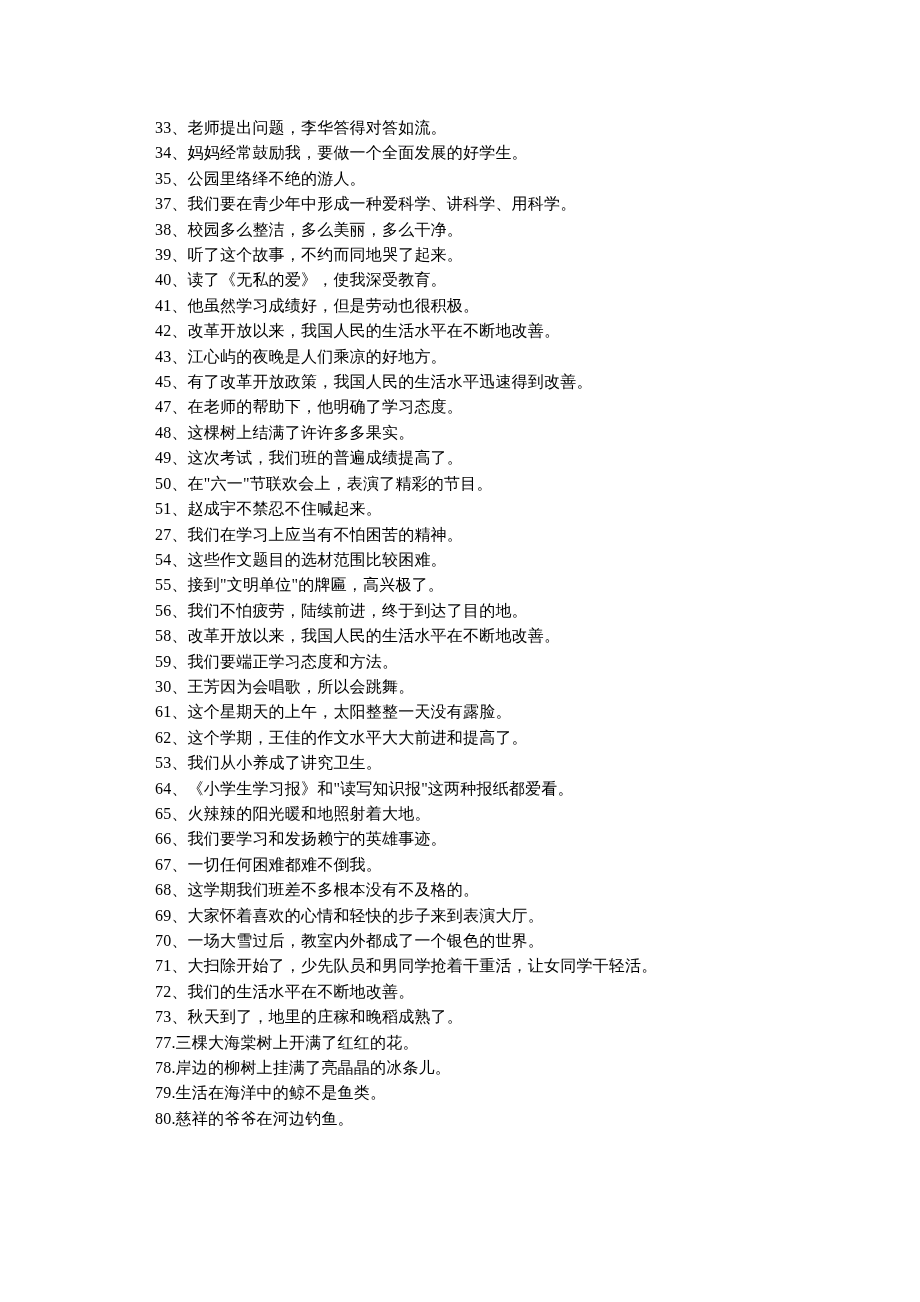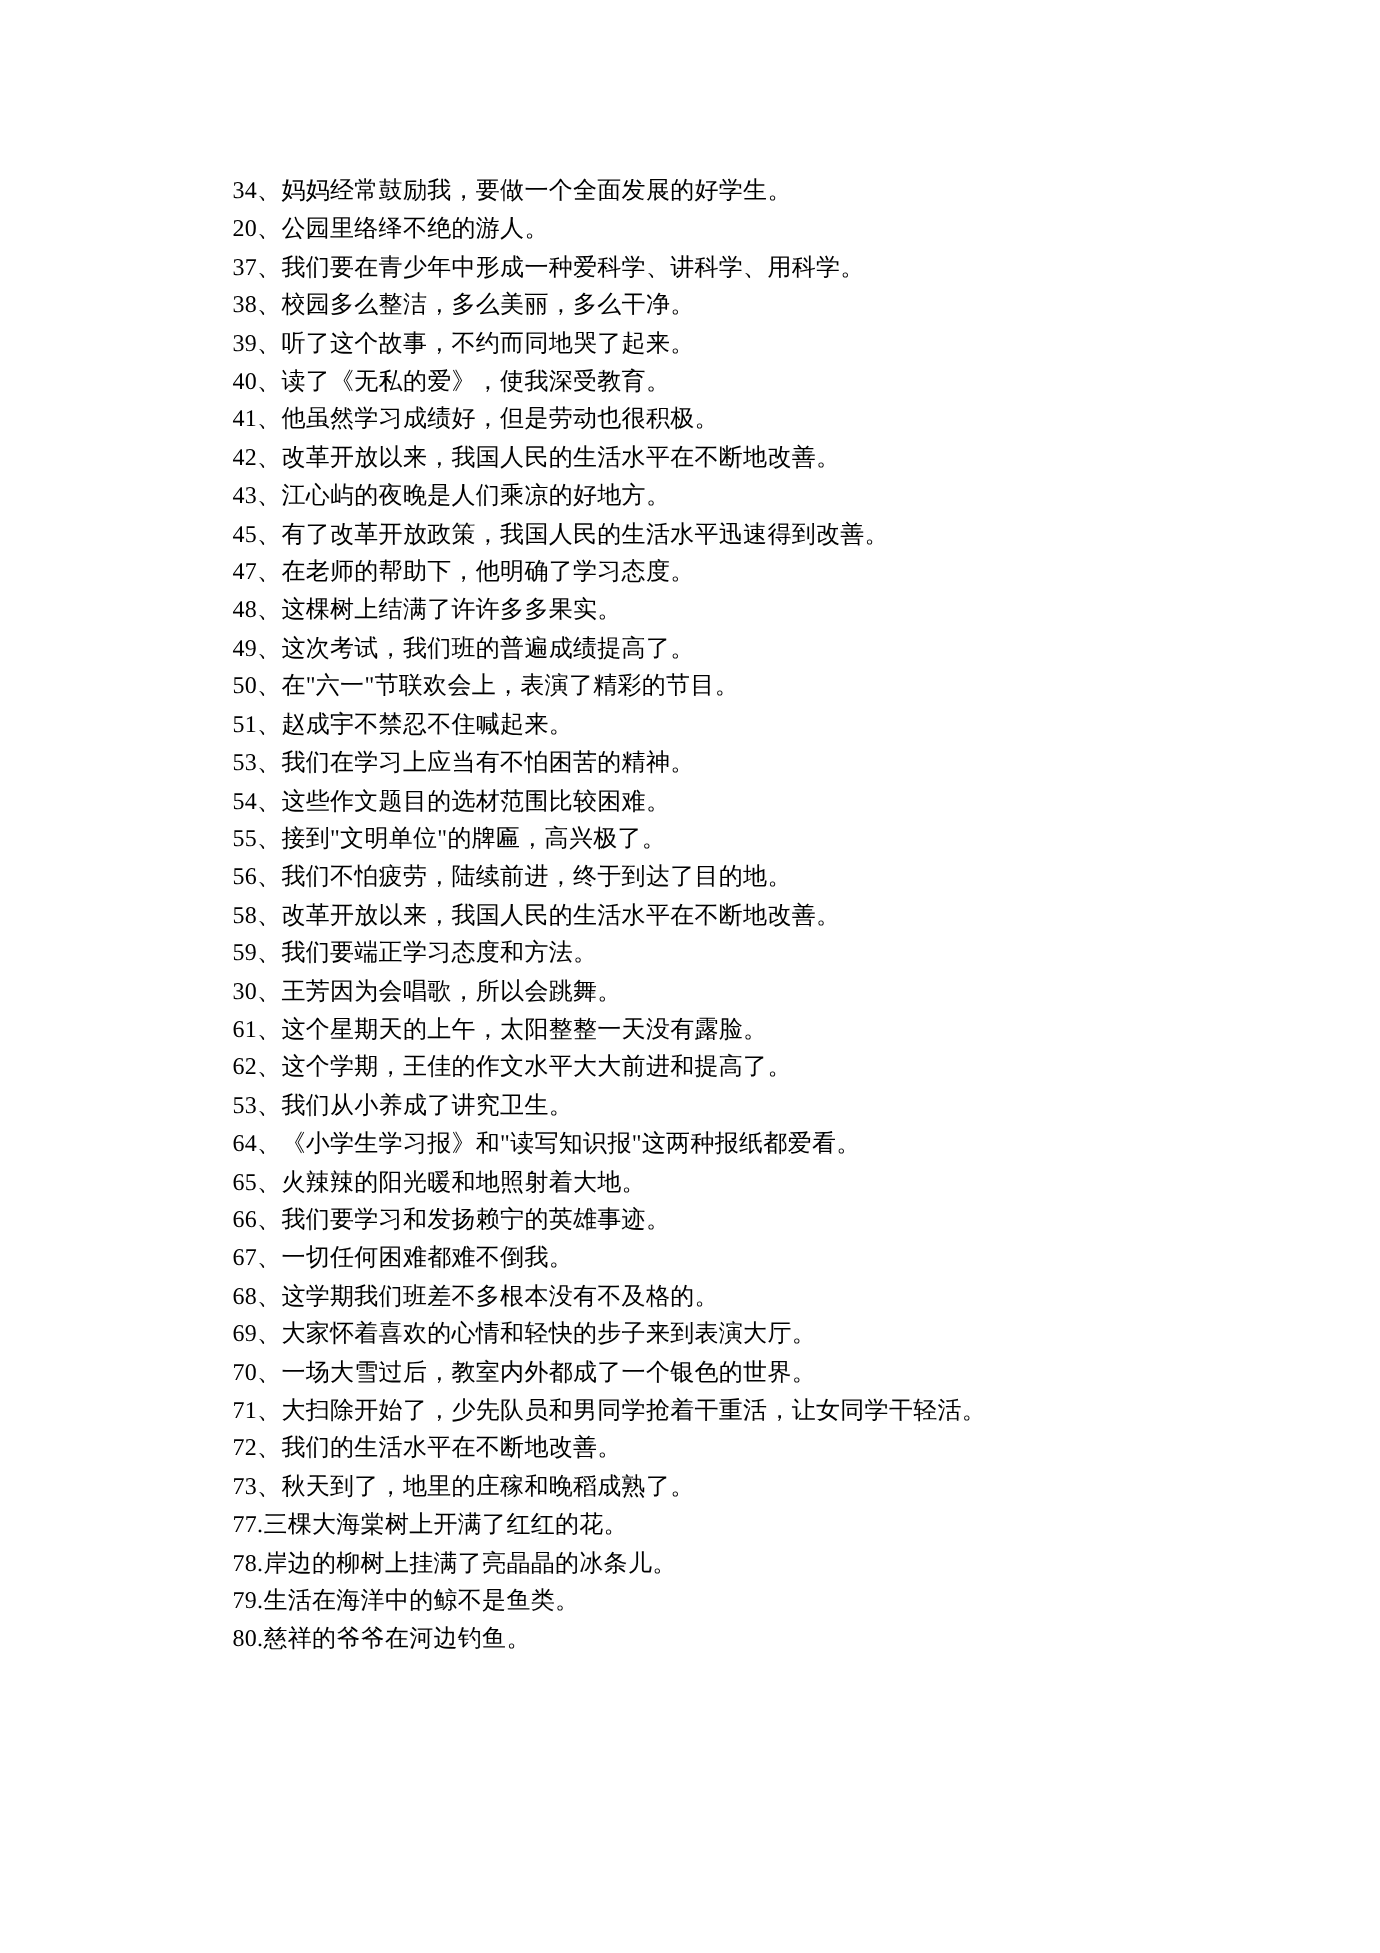--- a/index.html
+++ b/index.html
@@ -17,36 +17,37 @@
     line-height: 25.4px;
     color: #000000;
     white-space: nowrap;
     letter-spacing: 0.2px;
   }
 </style>
 </head>
 <body>
 
 <div class="page" id="page-container">
+    <div class="line">33、老师提出问题，李华答得对答如流。</div>
     <div class="line">34、妈妈经常鼓励我，要做一个全面发展的好学生。</div>
-    <div class="line">20、公园里络绎不绝的游人。</div>
+    <div class="line">35、公园里络绎不绝的游人。</div>
     <div class="line">37、我们要在青少年中形成一种爱科学、讲科学、用科学。</div>
     <div class="line">38、校园多么整洁，多么美丽，多么干净。</div>
     <div class="line">39、听了这个故事，不约而同地哭了起来。</div>
     <div class="line">40、读了《无私的爱》，使我深受教育。</div>
     <div class="line">41、他虽然学习成绩好，但是劳动也很积极。</div>
     <div class="line">42、改革开放以来，我国人民的生活水平在不断地改善。</div>
     <div class="line">43、江心屿的夜晚是人们乘凉的好地方。</div>
     <div class="line">45、有了改革开放政策，我国人民的生活水平迅速得到改善。</div>
     <div class="line">47、在老师的帮助下，他明确了学习态度。</div>
     <div class="line">48、这棵树上结满了许许多多果实。</div>
     <div class="line">49、这次考试，我们班的普遍成绩提高了。</div>
     <div class="line">50、在"六一"节联欢会上，表演了精彩的节目。</div>
     <div class="line">51、赵成宇不禁忍不住喊起来。</div>
-    <div class="line">53、我们在学习上应当有不怕困苦的精神。</div>
+    <div class="line">27、我们在学习上应当有不怕困苦的精神。</div>
     <div class="line">54、这些作文题目的选材范围比较困难。</div>
     <div class="line">55、接到"文明单位"的牌匾，高兴极了。</div>
     <div class="line">56、我们不怕疲劳，陆续前进，终于到达了目的地。</div>
     <div class="line">58、改革开放以来，我国人民的生活水平在不断地改善。</div>
     <div class="line">59、我们要端正学习态度和方法。</div>
     <div class="line">30、王芳因为会唱歌，所以会跳舞。</div>
     <div class="line">61、这个星期天的上午，太阳整整一天没有露脸。</div>
     <div class="line">62、这个学期，王佳的作文水平大大前进和提高了。</div>
     <div class="line">53、我们从小养成了讲究卫生。</div>
     <div class="line">64、《小学生学习报》和"读写知识报"这两种报纸都爱看。</div>

